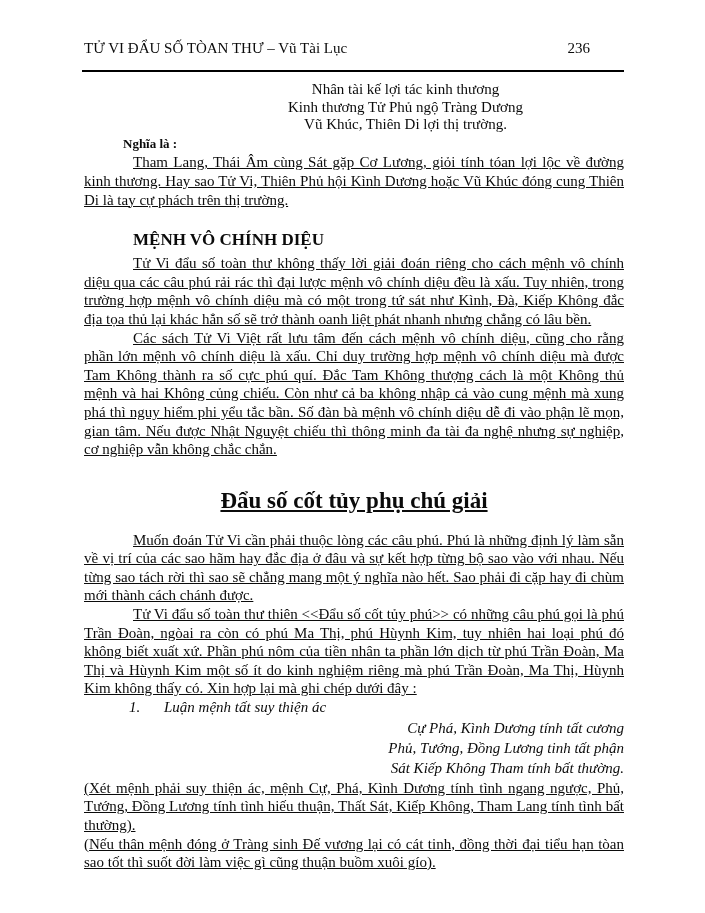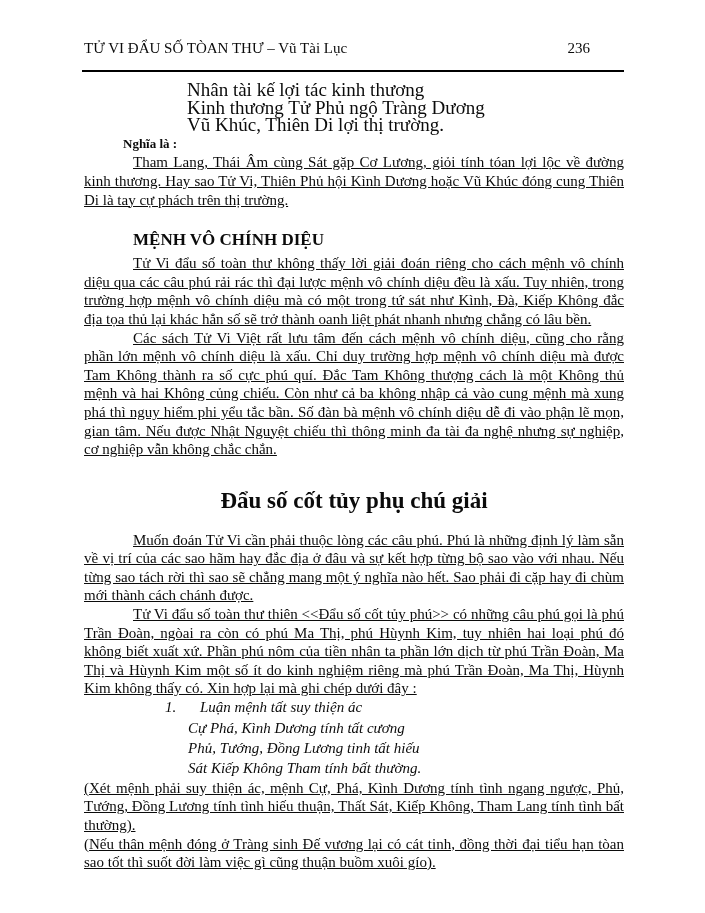--- a/index.html
+++ b/index.html
@@ -5,29 +5,29 @@
   html,body{margin:0;padding:0;background:#ffffff;}
   .page{
     width:672px;height:913px;background:#ffffff;color:#0b0b0b;
     font-family:"Liberation Serif","DejaVu Serif",serif;
     box-sizing:border-box;padding:40px 48px 0 84px;
     position:relative;overflow:hidden;
   }
   .header-row{display:flex;justify-content:space-between;align-items:baseline;font-size:15px;}
   .page-num{margin-right:34px;}
   .rule{border-top:2px solid #000;margin:13px 0 0 -2px;}
-  .verse{margin:9px 0 0 103px;font-size:19px;line-height:17.6px;}
+  .verse{margin:9px 0 0 103px;font-size:15px;line-height:17.6px;text-align:center;}
   .meaning{margin:1px 0 0 39px;font-size:13px;line-height:18.6px;font-weight:bold;}
   .para{margin:0;font-size:15px;line-height:18.6px;text-align:justify;text-indent:49px;text-decoration:underline;}
   .para.nindent{text-indent:0;}
   .h-sec{font-size:17px;font-weight:bold;margin:21px 0 4px 49px;line-height:20px;}
-  .h-big{font-size:23px;font-weight:bold;text-align:center;margin:28px 0 16px 0;line-height:28px;}
-  .item-line{margin-left:81px;font-style:italic;font-size:15px;line-height:19.5px;}
+  .h-big{font-size:23px;font-weight:bold;text-align:center;margin:28px 0 16px 0;line-height:28px;text-decoration:underline;}
+  .item-line{margin-left:45px;font-style:italic;font-size:15px;line-height:19.5px;}
   .item-num{display:inline-block;width:35px;}
-  .iverse{margin-left:104px;font-style:italic;font-size:15px;line-height:20.4px;}
+  .iverse{margin-left:104px;font-style:italic;font-size:15px;line-height:20.4px;text-align:right;}
 </style>
 </head>
 <body>
 
 <div class="page">
 
   <div class="header-row">
     <span>TỬ VI ĐẨU SỐ TÒAN THƯ – Vũ Tài Lục</span>
     <span class="page-num">236</span>
   </div>
@@ -52,20 +52,20 @@
   <h1 class="h-big">Đẩu số cốt tủy phụ chú giải</h1>
 
   <p class="para">Muốn đoán Tử Vi cần phải thuộc lòng các câu phú. Phú là những định lý làm sẵn về vị trí của các sao hãm hay đắc địa ở đâu và sự kết hợp từng bộ sao vào với nhau. Nếu từng sao tách rời thì sao sẽ chẳng mang một ý nghĩa nào hết. Sao phải đi cặp hay đi chùm mới thành cách chánh được.</p>
   <p class="para">Tử Vi đẩu số toàn thư thiên &lt;&lt;Đẩu số cốt tủy phú&gt;&gt; có những câu phú gọi là phú Trần Đoàn, ngòai ra còn có phú Ma Thị, phú Hùynh Kim, tuy nhiên hai loại phú đó không biết xuất xứ. Phần phú nôm của tiền nhân ta phần lớn dịch từ phú Trần Đoàn, Ma Thị và Hùynh Kim một số ít do kinh nghiệm riêng mà phú Trần Đoàn, Ma Thị, Hùynh Kim không thấy có. Xin hợp lại mà ghi chép dưới đây :</p>
 
   <div class="item-line">
     <span class="item-num">1.</span><span>Luận mệnh tất suy thiện ác</span>
   </div>
   <div class="iverse">
     <div>Cự Phá, Kình Dương tính tất cương</div>
-    <div>Phủ, Tướng, Đồng Lương tinh tất hiếu</div>
+    <div>Phủ, Tướng, Đồng Lương tinh tất phận</div>
     <div>Sát Kiếp Không Tham tính bất thường.</div>
   </div>
   <p class="para nindent">(Xét mệnh phải suy thiện ác, mệnh Cự, Phá, Kình Dương tính tình ngang ngược, Phủ, Tướng, Đồng Lương tính tình hiếu thuận, Thất Sát, Kiếp Không, Tham Lang tính tình bất thường).</p>
 
   <p class="para nindent">(Nếu thân mệnh đóng ở Tràng sinh Đế vương lại có cát tinh, đồng thời đại tiểu hạn tòan sao tốt thì suốt đời làm việc gì cũng thuận buồm xuôi gío).</p>
 
 </div>
 
 </body></html>

